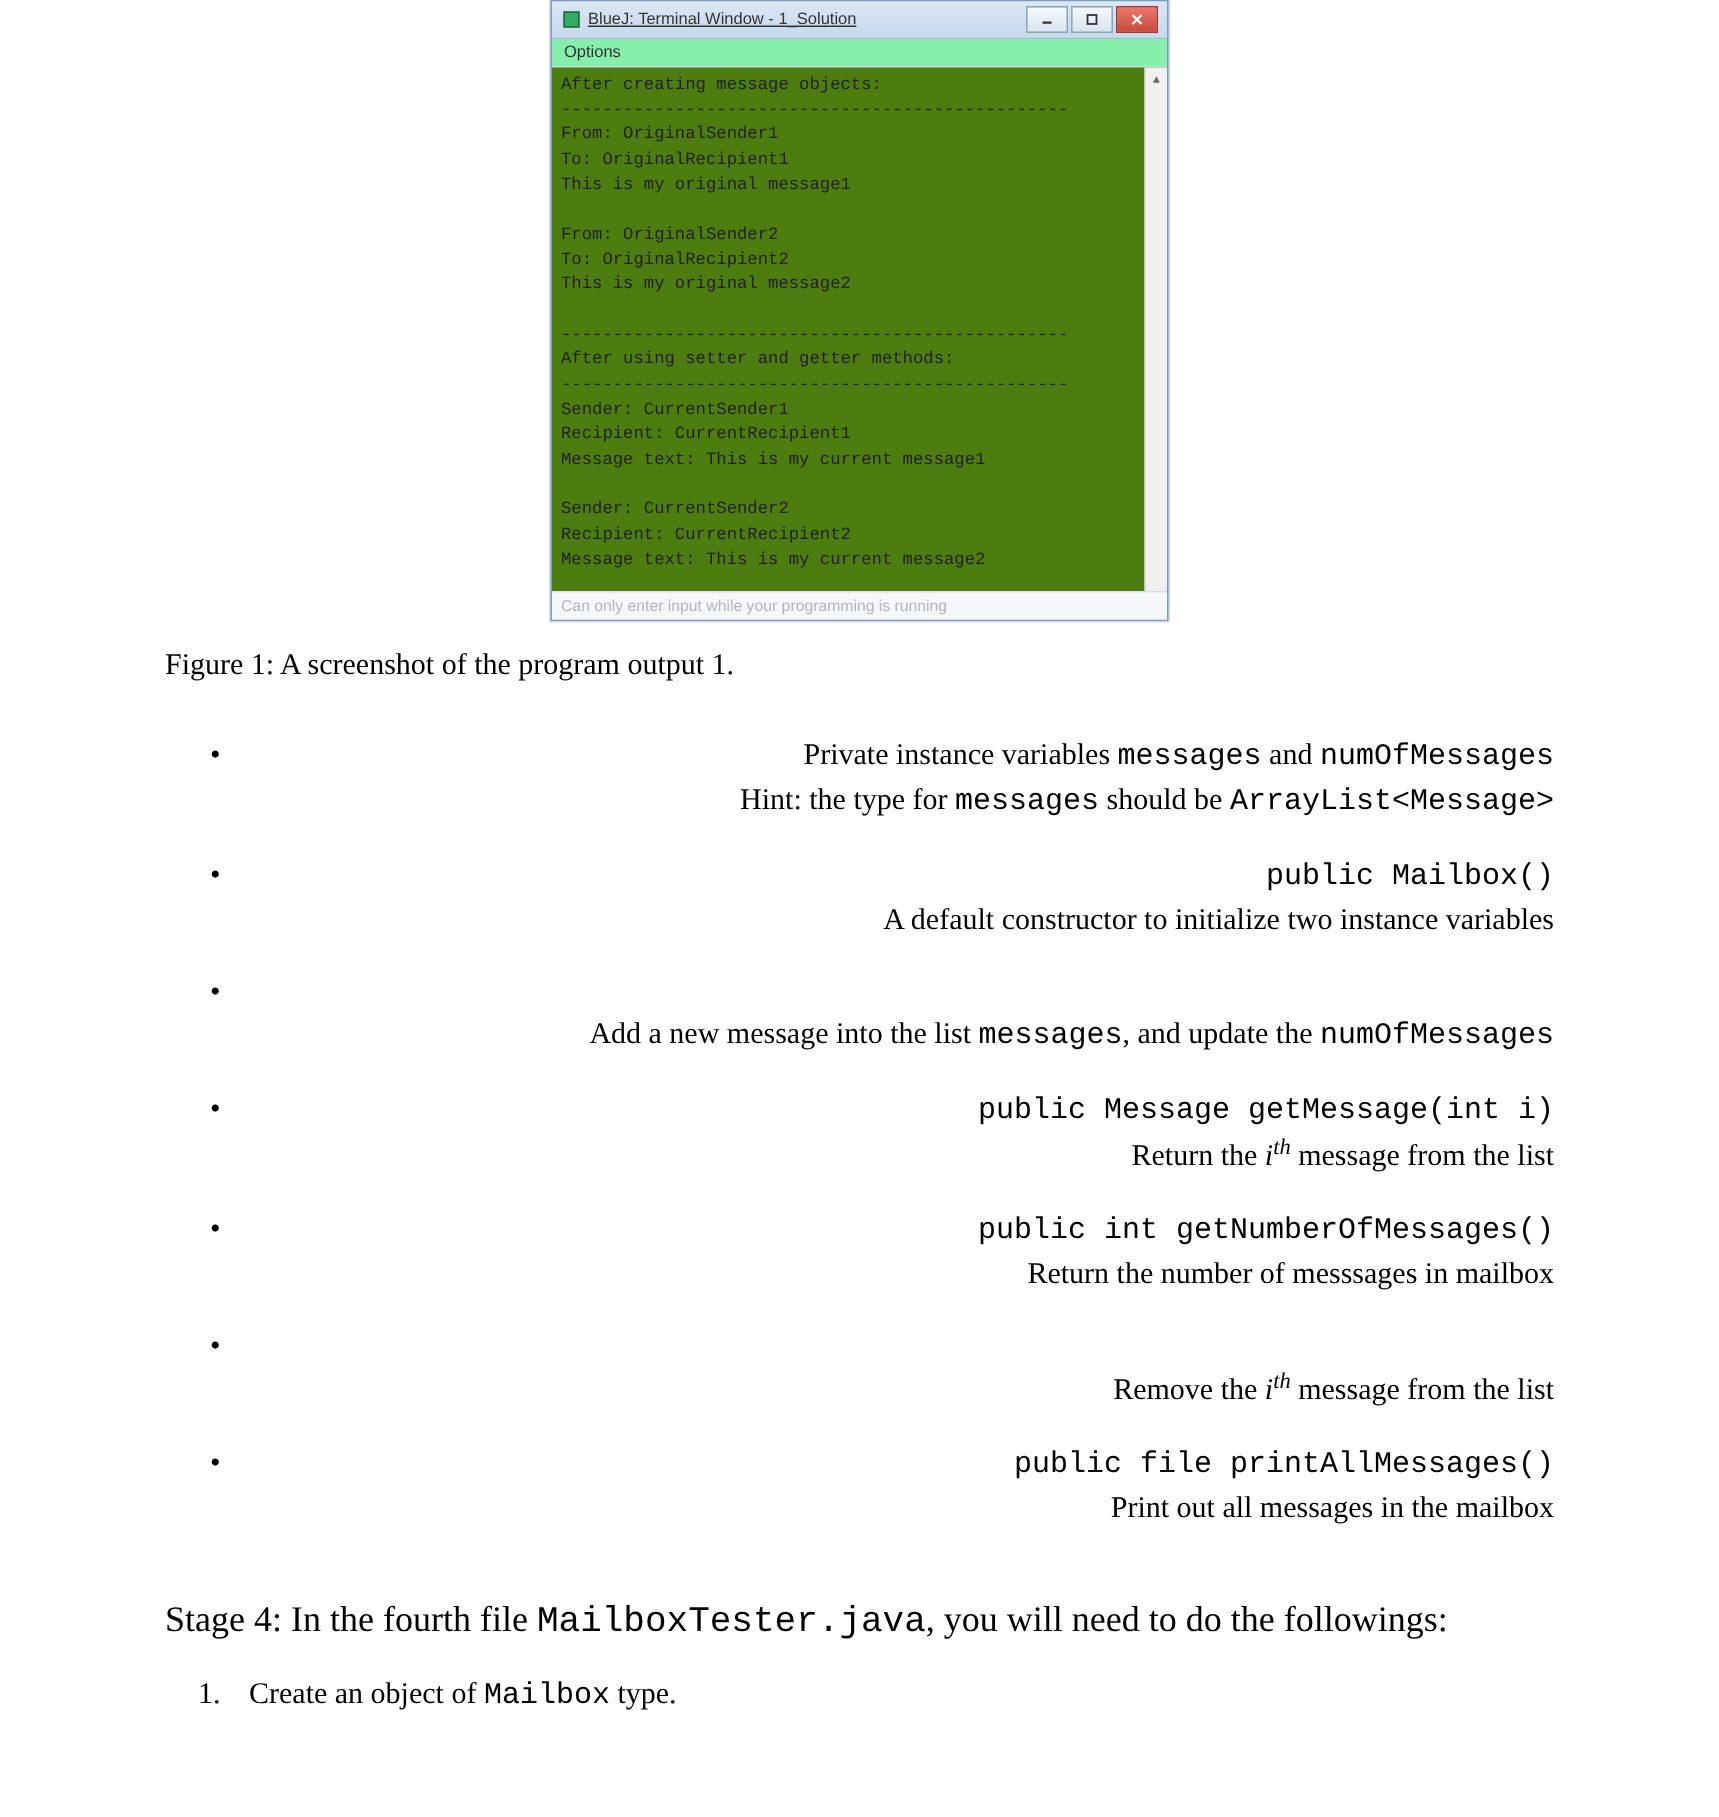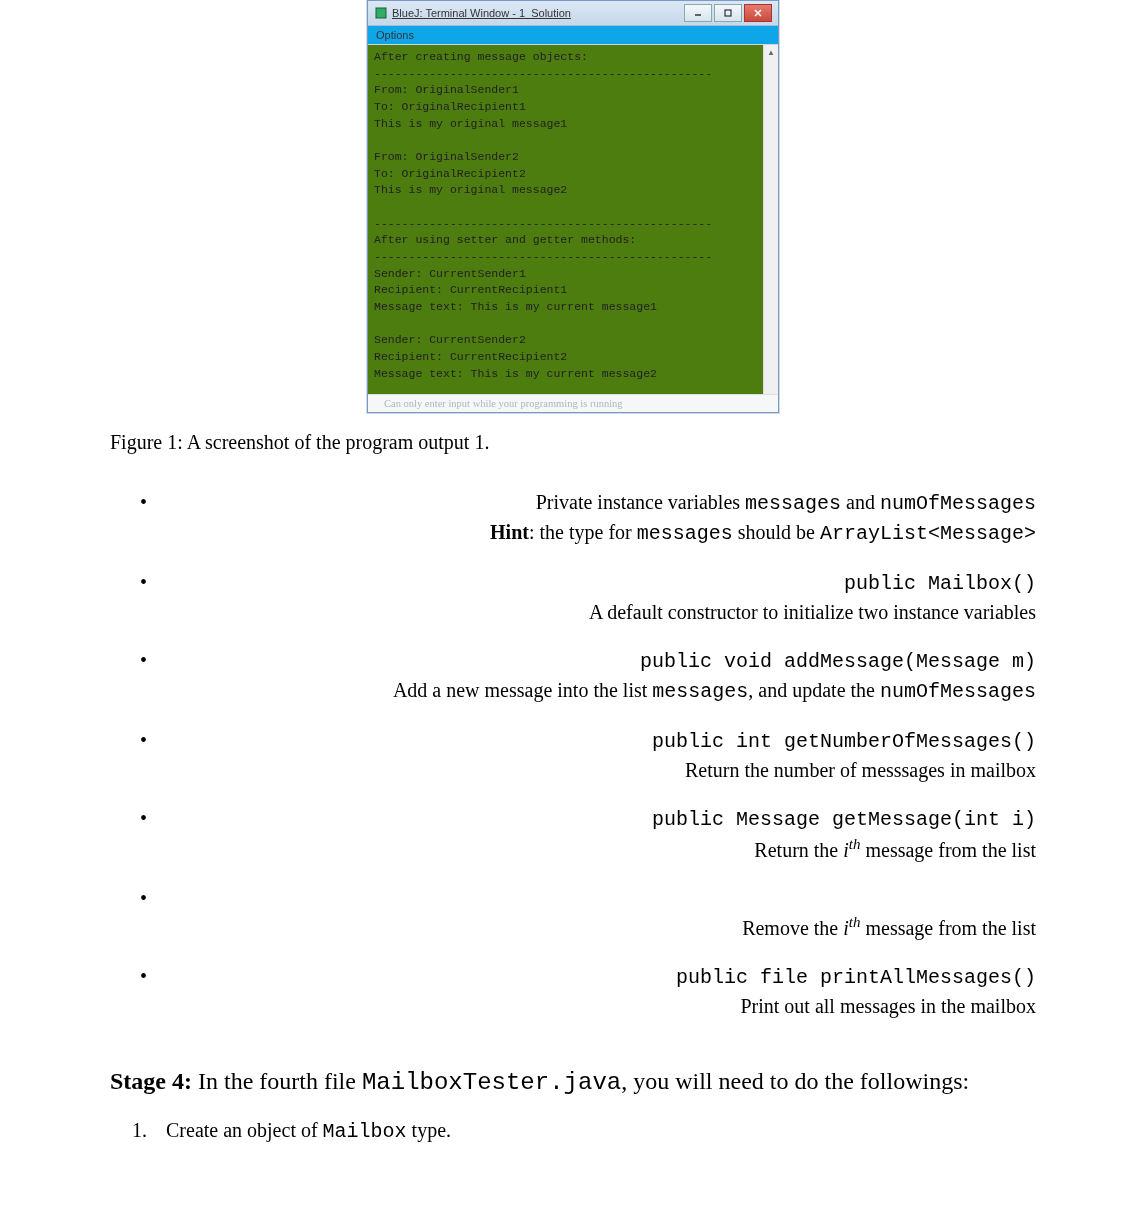--- a/index.html
+++ b/index.html
@@ -60,21 +60,21 @@
       border: 1px solid #8aa;
       background: linear-gradient(#f4f8fc, #d8e4ef);
       color: #333;
     }
     .win-btn.close {
       background: linear-gradient(#e67a6d, #c94a3b);
       border-color: #a33;
       color: #fff;
     }
     .menubar {
-      background: #0ea5e9;
+      background: #86efac;
       border-bottom: 1px solid #cfd8e2;
       font-size: 11px;
       padding: 3px 8px;
       color: #333;
     }
     .terminal-body {
       background: #4d7c0f;
       position: relative;
     }
     .terminal-pre {
@@ -101,23 +101,23 @@
       height: 14px;
       font-size: 9px;
       display: flex;
       align-items: center;
       justify-content: center;
       color: #666;
     }
     .terminal-footer {
       background: #f6f7f9;
       border-top: 1px solid #d8dee6;
-      font-family: Liberation Serif, serif;
+      font-family: Liberation Sans, sans-serif;
       font-size: 10.5px;
-      padding: 3px 16px;
+      padding: 3px 6px;
       color: #b0b6bd;
     }
     
     .figure-caption {
       text-align: left;
       font-size: 20px;
       margin-bottom: 34px;
     }
     
     .bullets {
@@ -137,21 +137,21 @@
       content: "•";
       position: absolute;
       left: 30px;
       top: 0;
       font-size: 20px;
     }
     .tt {
       font-family: "Courier New", Courier, monospace;
     }
     .bold {
-      font-weight: bold;
+      font-weight: normal;
     }
     .sup-italic {
       font-style: italic;
       font-size: 0.75em;
       vertical-align: super;
     }
     .italic {
       font-style: italic;
     }
     .stage-heading {
@@ -246,30 +246,30 @@
   <ul class="bullets">
     <li>
       <span>Private instance variables </span><span class="tt">messages</span><span> and </span><span class="tt">numOfMessages</span><br>
       <span class="bold">Hint</span><span>: the type for </span><span class="tt">messages</span><span> should be </span><span class="tt">ArrayList&lt;Message&gt;</span>
     </li>
     <li>
       <span class="tt">public Mailbox()</span><br>
       <span>A default constructor to initialize two instance variables</span>
     </li>
     <li>
-      <span class="tt">public void addMessage(Message m)</span><br>
+      <br>
       <span>Add a new message into the list </span><span class="tt">messages</span><span>, and update the </span><span class="tt">numOfMessages</span>
+    </li>
+    <li>
+      <span class="tt">public Message getMessage(int i)</span><br>
+      <span>Return the </span><span class="italic">i</span><span class="sup-italic">th</span><span> message from the list</span>
     </li>
     <li>
       <span class="tt">public int getNumberOfMessages()</span><br>
       <span>Return the number of messsages in mailbox</span>
-    </li>
-    <li>
-      <span class="tt">public Message getMessage(int i)</span><br>
-      <span>Return the </span><span class="italic">i</span><span class="sup-italic">th</span><span> message from the list</span>
     </li>
     <li>
       <br>
       <span>Remove the </span><span class="italic">i</span><span class="sup-italic">th</span><span> message from the list</span>
     </li>
     <li>
       <span class="tt">public file printAllMessages()</span><br>
       <span>Print out all messages in the mailbox</span>
     </li>
   </ul>

